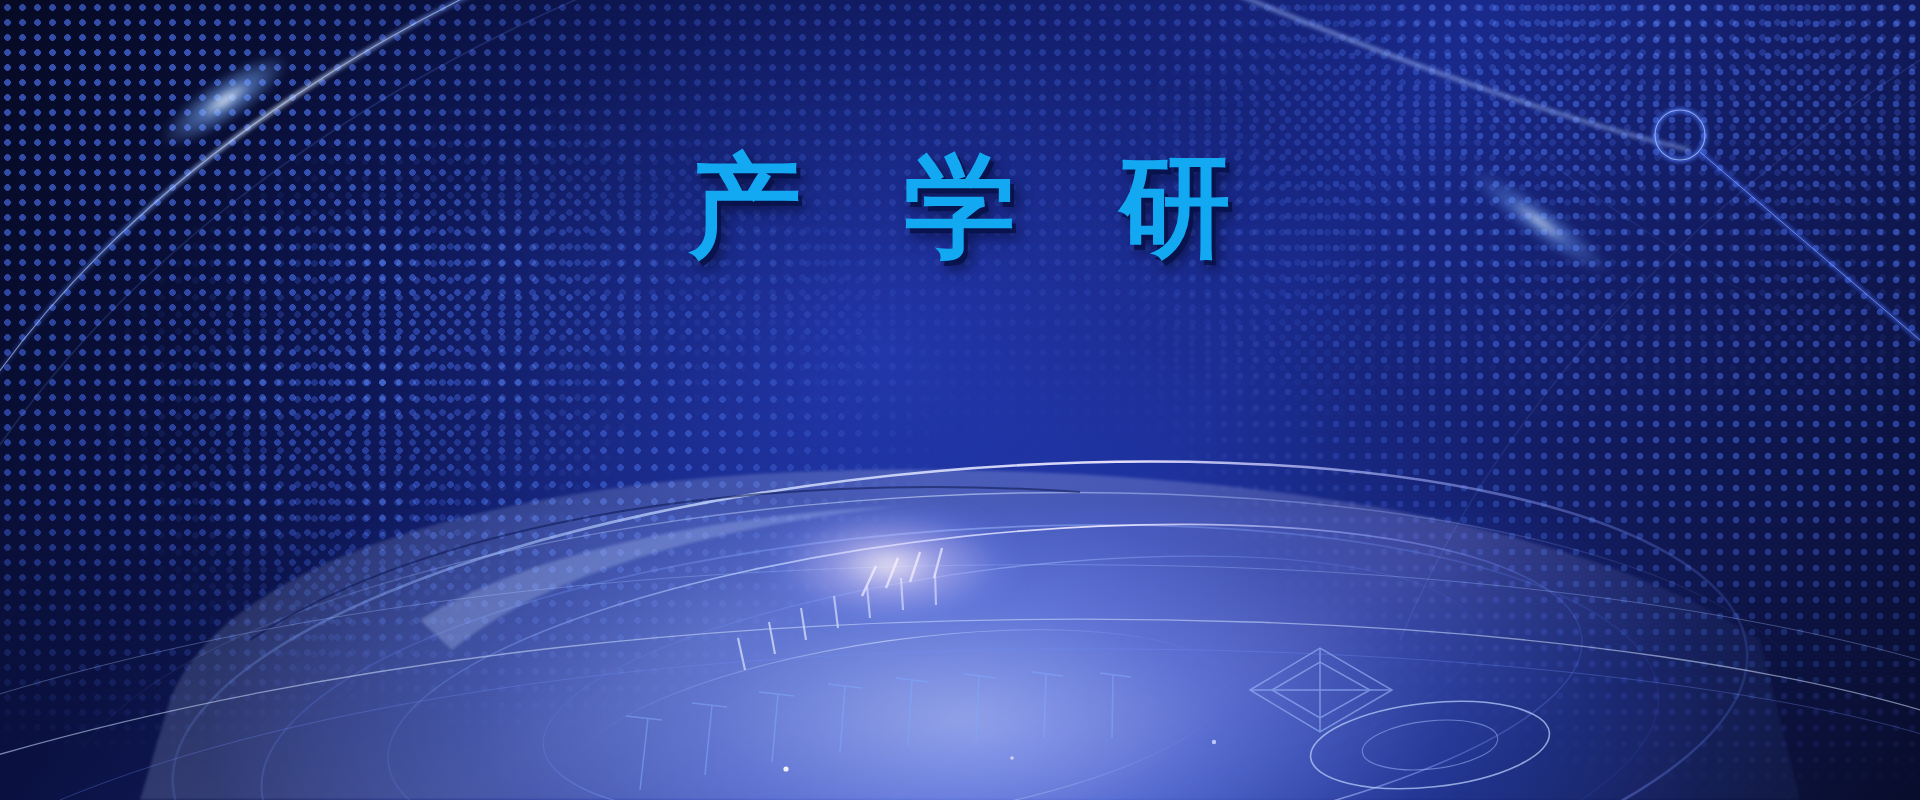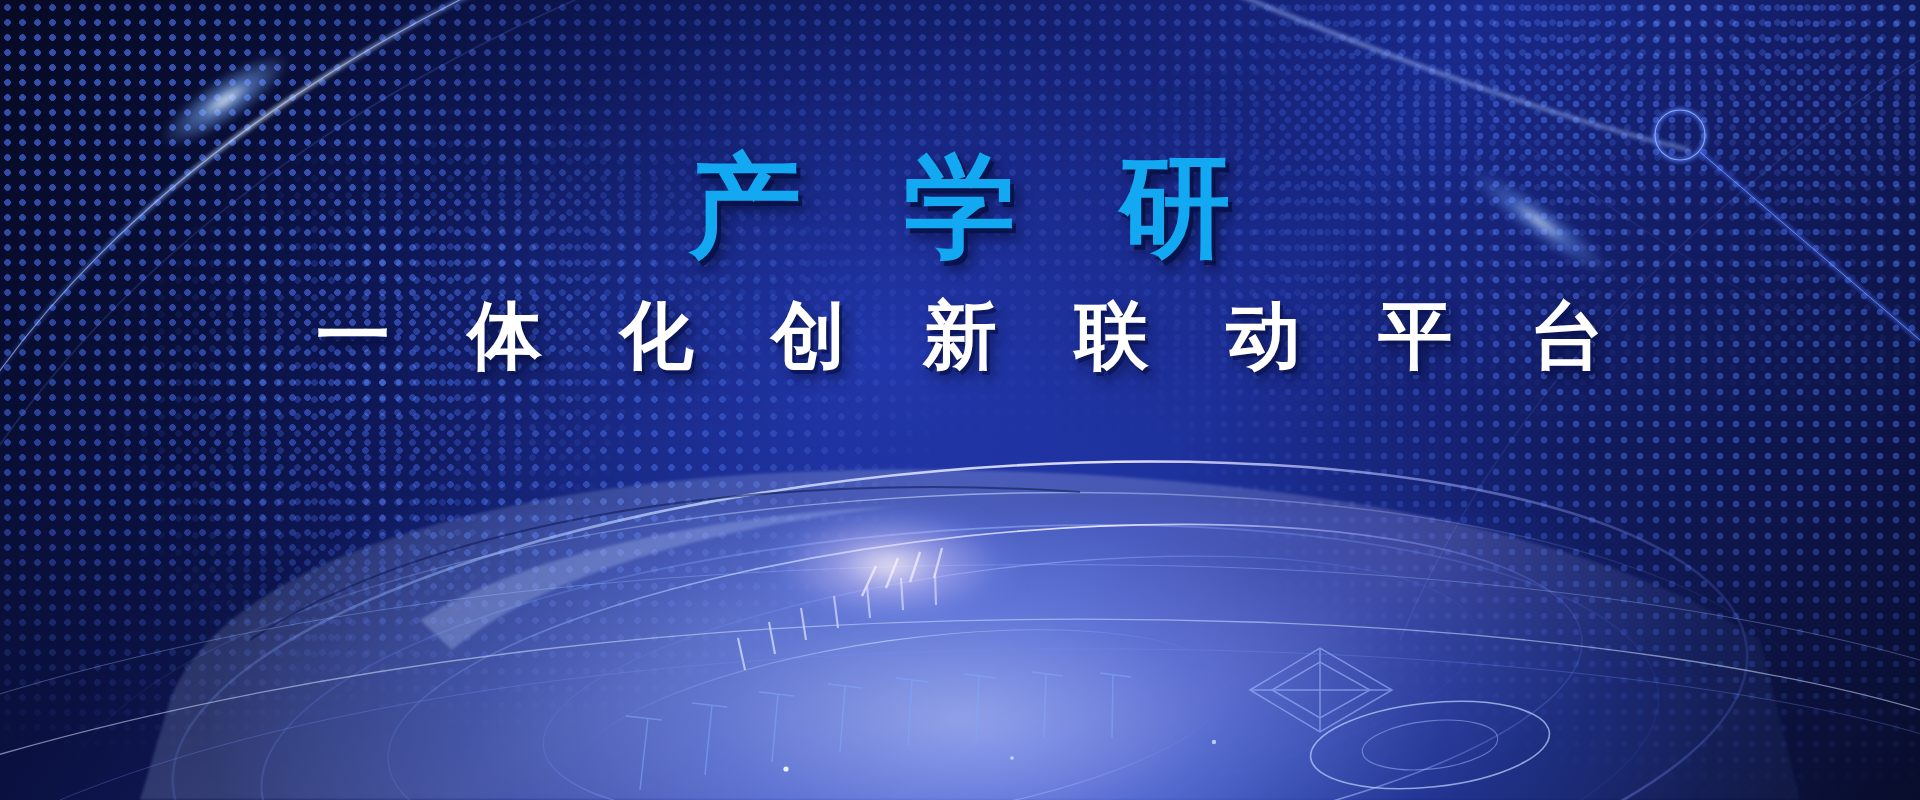--- a/index.html
+++ b/index.html
@@ -288,17 +288,16 @@
     <circle cx="786" cy="769" r="2.6" fill="#FFFFFF" opacity="0.9"></circle>
     <circle cx="1214" cy="742" r="2.2" fill="#DCE8FF" opacity="0.75"></circle>
     <circle cx="1012" cy="758" r="1.8" fill="#FFFFFF" opacity="0.6"></circle>
   </svg>
 
   <div class="corehalo"></div>
 
   <div class="content">
     <div class="title-main">产 学 研</div>
 
-    <div class="title-sub">一 体 化 创 新 联 动 平 台</div>
 
   </div>
 
 </div>
 
 </body></html>

